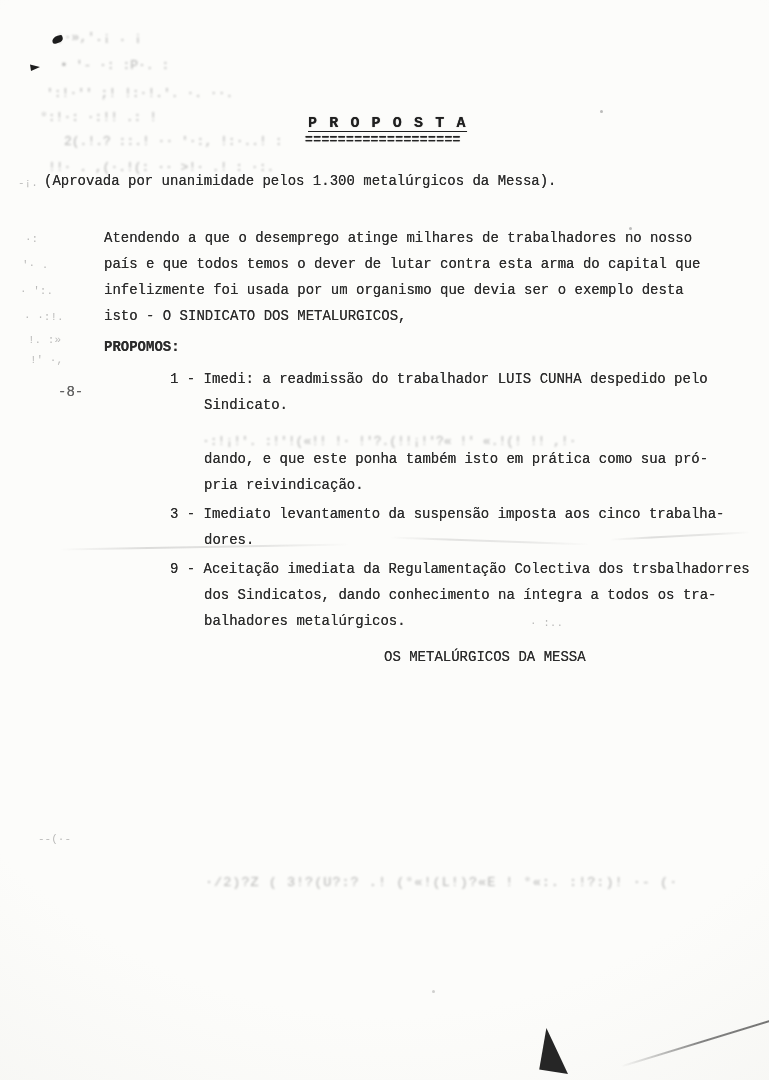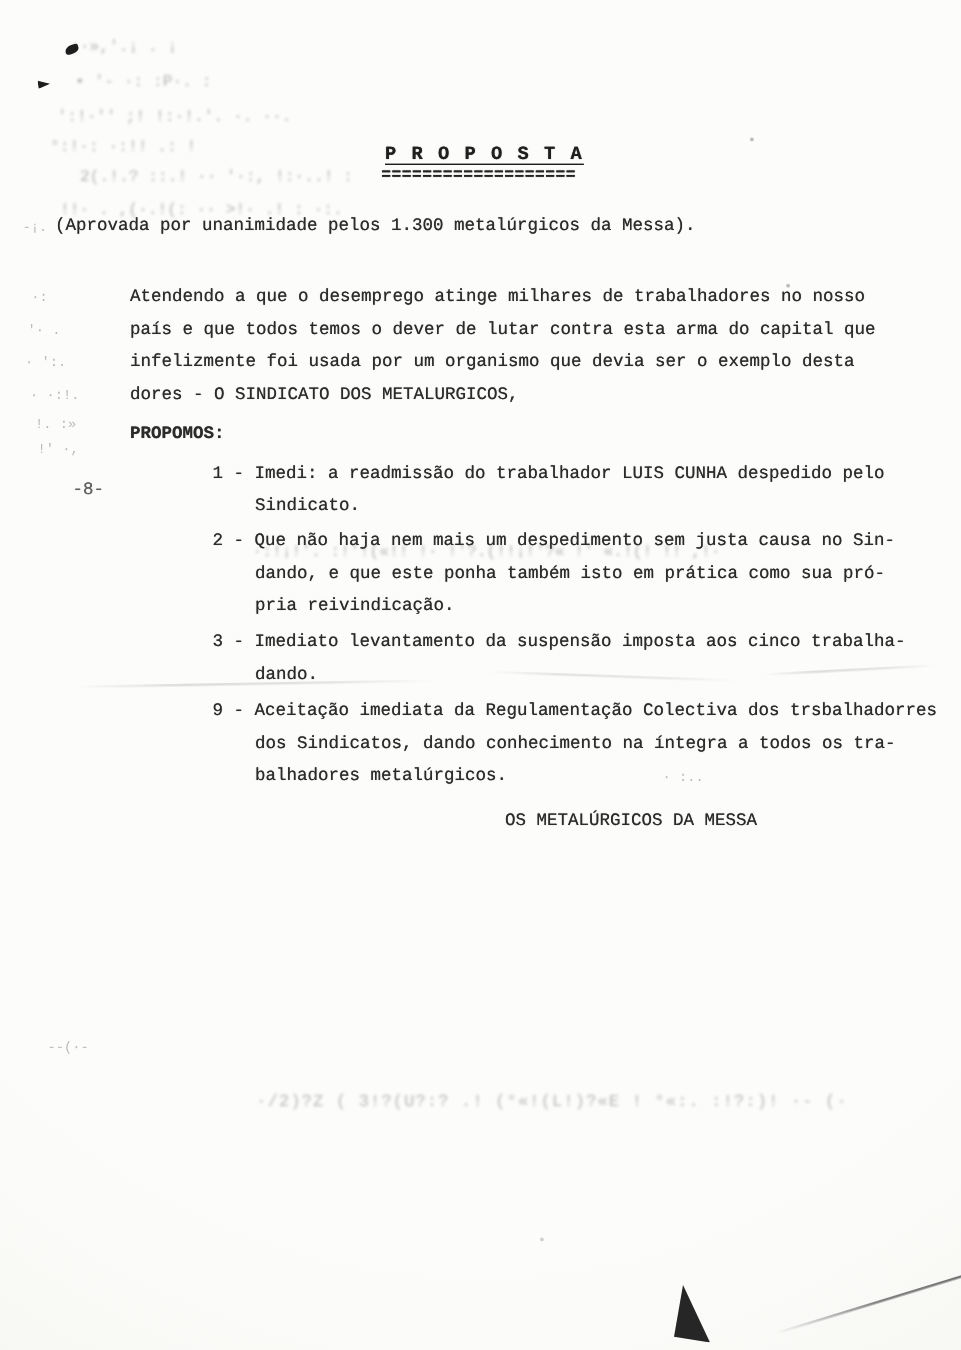--- a/index.html
+++ b/index.html
@@ -54,46 +54,45 @@
   <div class="inkmark" style="left:30px;top:63px;width:10px;height:8px;clip-path:polygon(0 20%,100% 50%,10% 100%)"></div>
 
   <div class="line title" style="left:308px;top:114px">P R O P O S T A</div>
   <div class="line title-eq" style="left:305px;top:132px">===================</div>
 
   <div class="line" style="left:44px;top:172px">(Aprovada por unanimidade pelos 1.300 metalúrgicos da Messa).</div>
 
   <div class="line" style="left:104px;top:229px">Atendendo a que o desemprego atinge milhares de trabalhadores no nosso</div>
   <div class="line" style="left:104px;top:281px">infelizmente foi usada por um organismo que devia ser o exemplo desta</div>
   <div class="line" style="left:104px;top:255px">país e que todos temos o dever de lutar contra esta arma do capital que</div>
-  <div class="line" style="left:104px;top:307px">dores - O SINDICATO DOS METALURGICOS,</div>
+  <div class="line" style="left:104px;top:307px">isto - O SINDICATO DOS METALURGICOS,</div>
 
   <div class="line bold" style="left:104px;top:338px">PROPOMOS:</div>
 
   <div class="line marginnote" style="left:58px;top:383px">-8-</div>
 
   <div class="line" style="left:170px;top:370px">1 - Imedi: a readmissão do trabalhador LUIS CUNHA despedido pelo</div>
   <div class="line" style="left:204px;top:396px">Sindicato.</div>
 
-  <div class="line" style="left:170px;top:424px">2 - Que não haja nem mais um despedimento sem justa causa no Sin-</div>
   <div class="line ghost" style="left:202px;top:434px">·:!¡!'. :!'!(«!! !· !'?.(!!¡!'?« !' «.!(! !! ,!·</div>
   <div class="line" style="left:204px;top:450px">dando, e que este ponha também isto em prática como sua pró-</div>
   <div class="line" style="left:204px;top:476px">pria reivindicação.</div>
 
   <div class="line" style="left:170px;top:505px">3 - Imediato levantamento da suspensão imposta aos cinco trabalha-</div>
-  <div class="line" style="left:204px;top:531px">dando.</div>
+  <div class="line" style="left:204px;top:531px">dores.</div>
 
   <div class="smudge" style="left:60px;top:546px;width:290px;opacity:.28;transform:rotate(-1deg)"></div>
   <div class="smudge" style="left:390px;top:540px;width:200px;opacity:.22;transform:rotate(2deg)"></div>
   <div class="smudge" style="left:610px;top:535px;width:140px;opacity:.26;transform:rotate(-3deg)"></div>
 
   <div class="line" style="left:170px;top:560px">9 - Aceitação imediata da Regulamentação Colectiva dos trsbalhadorres</div>
   <div class="line" style="left:204px;top:586px">dos Sindicatos, dando conhecimento na íntegra a todos os tra-</div>
   <div class="line" style="left:204px;top:612px">balhadores metalúrgicos.</div>
 
-  <div class="line" style="left:404px;top:648px">OS METALÚRGICOS DA MESSA</div>
+  <div class="line" style="left:384px;top:648px">OS METALÚRGICOS DA MESSA</div>
 
   <div class="line speck" style="left:18px;top:176px">-¡.</div>
   <div class="line speck" style="left:25px;top:232px">·:</div>
   <div class="line speck" style="left:22px;top:258px">'· .</div>
   <div class="line speck" style="left:20px;top:284px">· ':.</div>
   <div class="line speck" style="left:24px;top:310px">· ·:!.</div>
   <div class="line speck" style="left:28px;top:333px">!. :»</div>
   <div class="line speck" style="left:30px;top:353px">!' ·,</div>
   <div class="line speck" style="left:530px;top:616px">· :..</div>
   <div class="line speck" style="left:38px;top:832px">--(·-</div>

